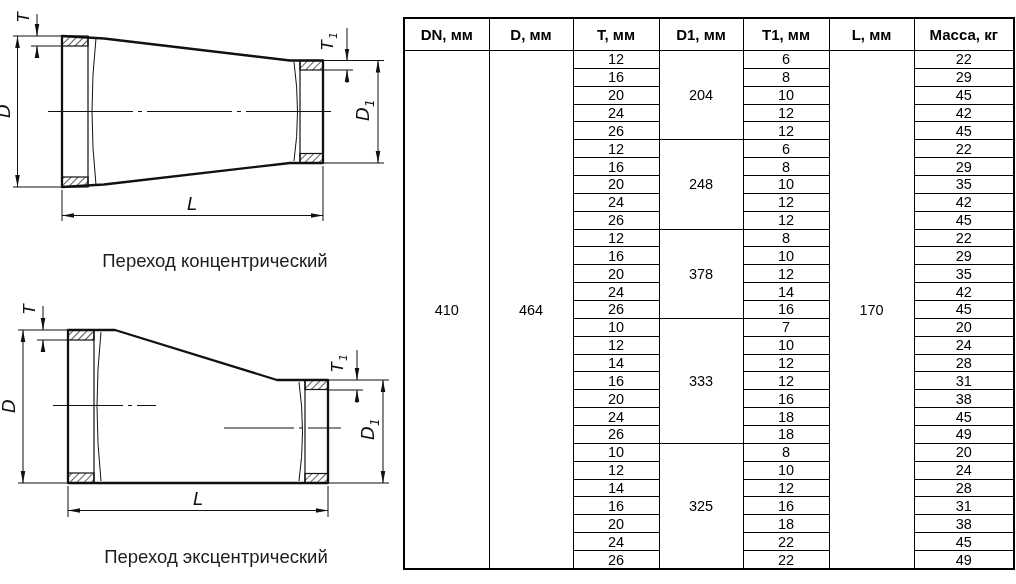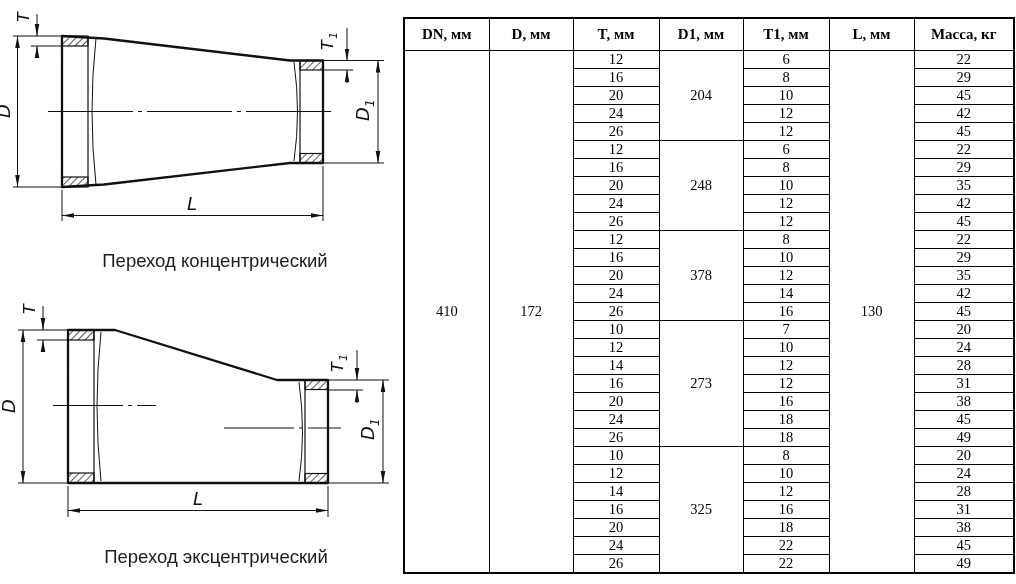--- a/index.html
+++ b/index.html
@@ -3,21 +3,21 @@
 <meta charset="utf-8">
 <style>
   html,body { margin:0; padding:0; }
   body {
     width:1016px; height:584px; position:relative; background:#ffffff;
     font-family:"Liberation Sans", sans-serif; overflow:hidden;
   }
   .drawings-svg { position:absolute; left:0; top:0; }
   .dim-label { font-family:"DejaVu Sans", sans-serif; font-style:italic; fill:#111; }
   .caption { font-family:"Liberation Sans", sans-serif; fill:#1c1c1c; }
-  .table-wrap { position:absolute; left:403px; top:17px;font-family:Liberation Serif, serif; }
+  .table-wrap { position:absolute; left:403px; top:17px; }
   table.spec {
     border-collapse:collapse; table-layout:fixed;
     width:610px; height:553px; border:2px solid #000; background:#fff;
   }
   table.spec th, table.spec td {
     border:1px solid #000; text-align:center; vertical-align:middle;
     padding:0; color:#000; overflow:hidden; white-space:nowrap;
   }
   table.spec th { font-size:15px; font-weight:bold; height:31px; }
   table.spec td { font-size:14.5px; }
@@ -186,25 +186,25 @@
         <th>T, мм</th>
         <th>D1, мм</th>
         <th>T1, мм</th>
         <th>L, мм</th>
         <th>Масса, кг</th>
       </tr>
     </thead>
     <tbody>
         <tr>
           <td rowspan="29">410</td>
-          <td rowspan="29">172</td>
+          <td rowspan="29">464</td>
           <td>12</td>
           <td rowspan="5">204</td>
           <td>6</td>
-          <td rowspan="29">130</td>
+          <td rowspan="29">170</td>
           <td>22</td>
         </tr>
         <tr>
           <td>16</td>
           <td>8</td>
           <td>29</td>
         </tr>
         <tr>
           <td>20</td>
           <td>10</td>
@@ -267,21 +267,21 @@
           <td>14</td>
           <td>42</td>
         </tr>
         <tr>
           <td>26</td>
           <td>16</td>
           <td>45</td>
         </tr>
         <tr>
           <td>10</td>
-          <td rowspan="7">273</td>
+          <td rowspan="7">333</td>
           <td>7</td>
           <td>20</td>
         </tr>
         <tr>
           <td>12</td>
           <td>10</td>
           <td>24</td>
         </tr>
         <tr>
           <td>14</td>

